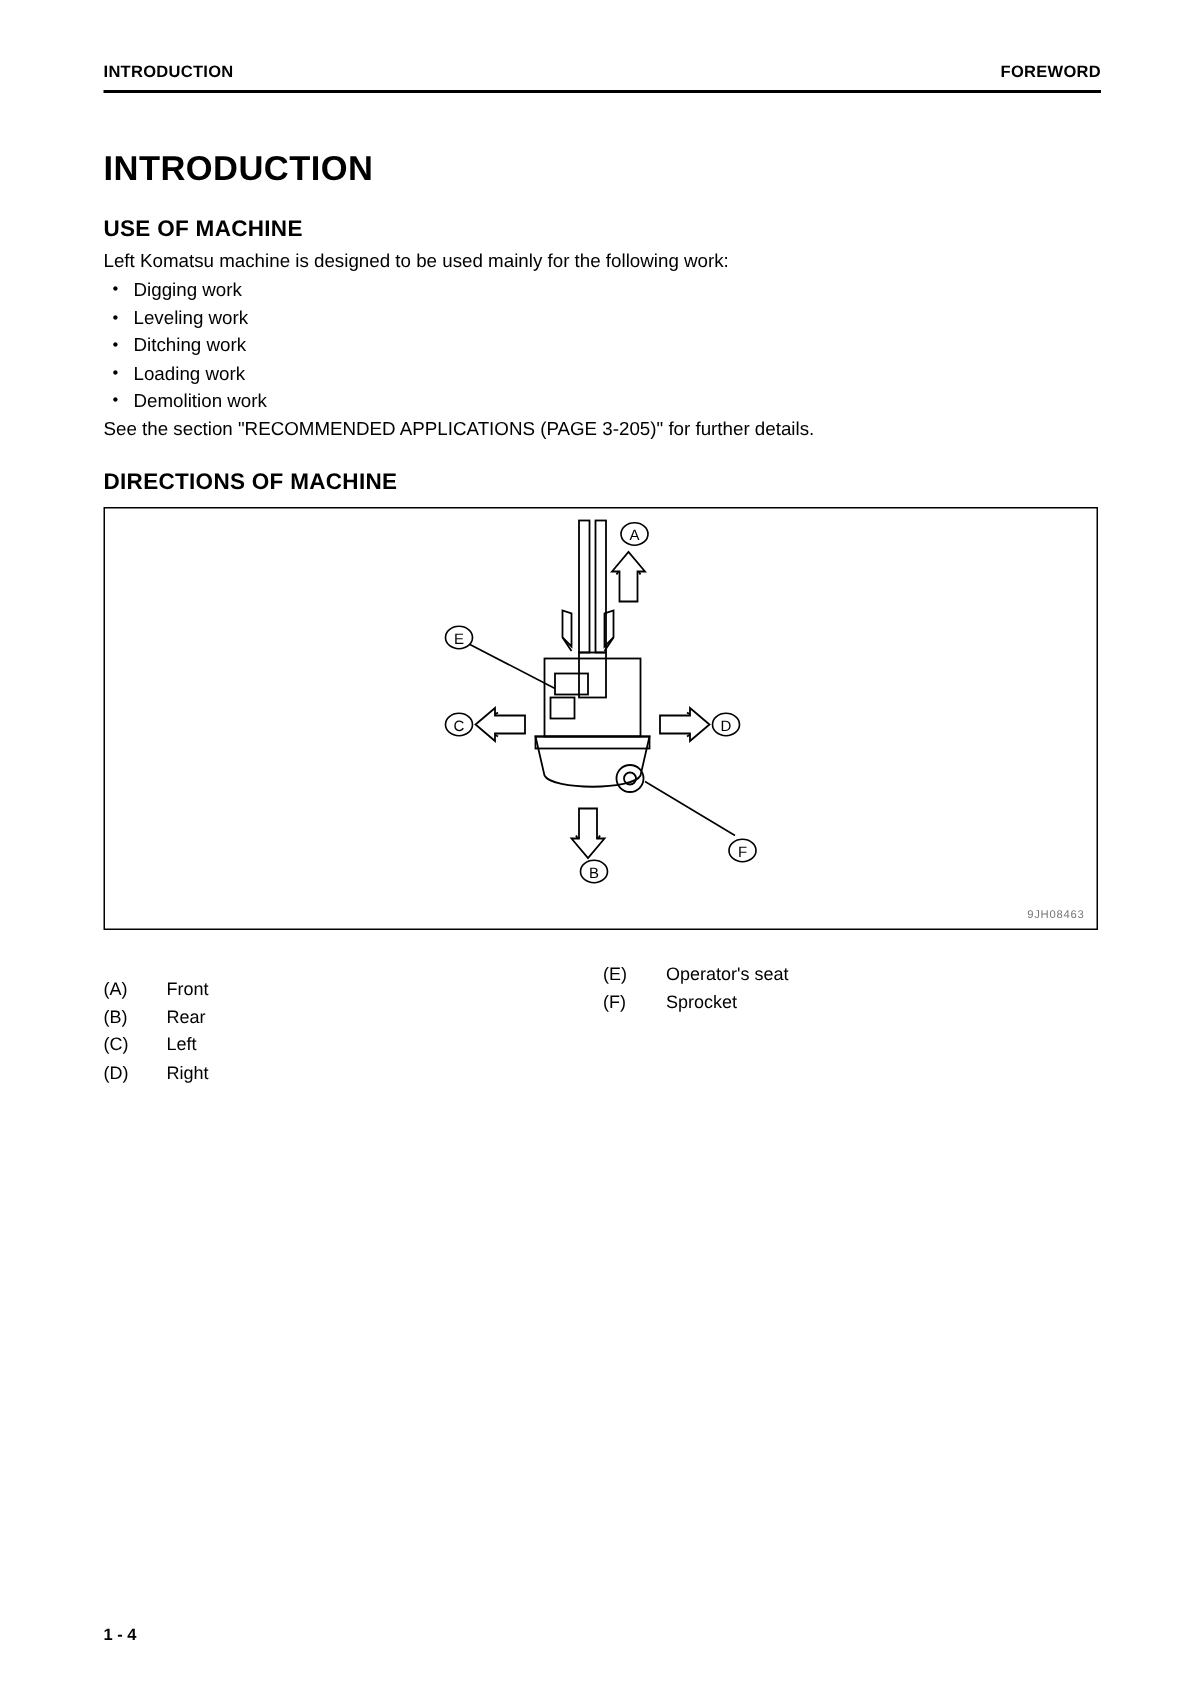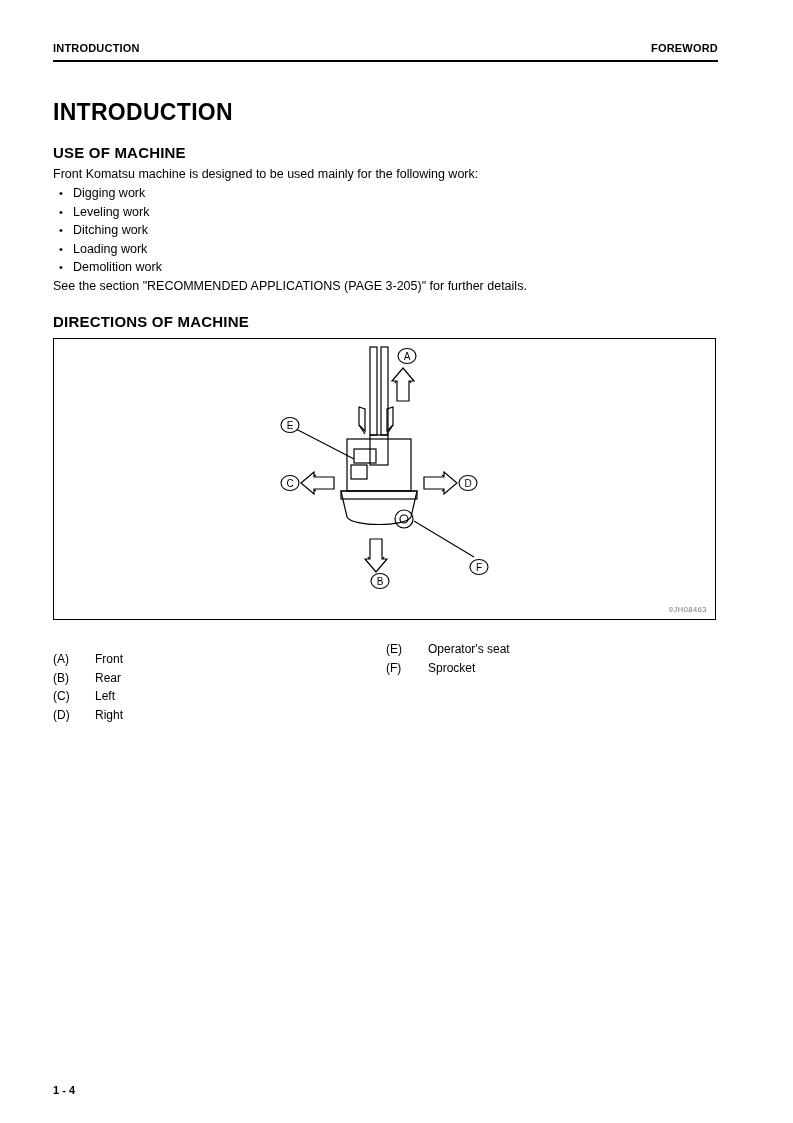--- a/index.html
+++ b/index.html
@@ -10,21 +10,21 @@
   body {
     width: 793px;
     height: 1123px;
     font-family: "Liberation Sans", sans-serif;
     color: #000000;
     position: relative;
     overflow: hidden;
   }
   .page {
     position: absolute;
-    left: 0; top: 0;
+    left: 16px; top: 0;
     width: 638px;
     height: 1123px;
   }
 
   
   .header {
     position: absolute;
     left: 53px;
     top: 42px;
     width: 665px;
@@ -191,21 +191,21 @@
 
   <div class="header">
     <div class="left">INTRODUCTION</div>
     <div class="right">FOREWORD</div>
   </div>
   <div class="header-rule"></div>
 
   <div class="title-main">INTRODUCTION</div>
 
   <div class="title-sub1">USE OF MACHINE</div>
-  <div class="intro-line">Front Komatsu machine is designed to be used mainly for the following work:</div>
+  <div class="intro-line">Left Komatsu machine is designed to be used mainly for the following work:</div>
 
   <ul class="bullets">
     <li>Digging work</li>
     <li>Leveling work</li>
     <li>Ditching work</li>
     <li>Loading work</li>
     <li>Demolition work</li>
   </ul>
 
   <div class="see-section">See the section "RECOMMENDED APPLICATIONS (PAGE 3-205)" for further details.</div>

